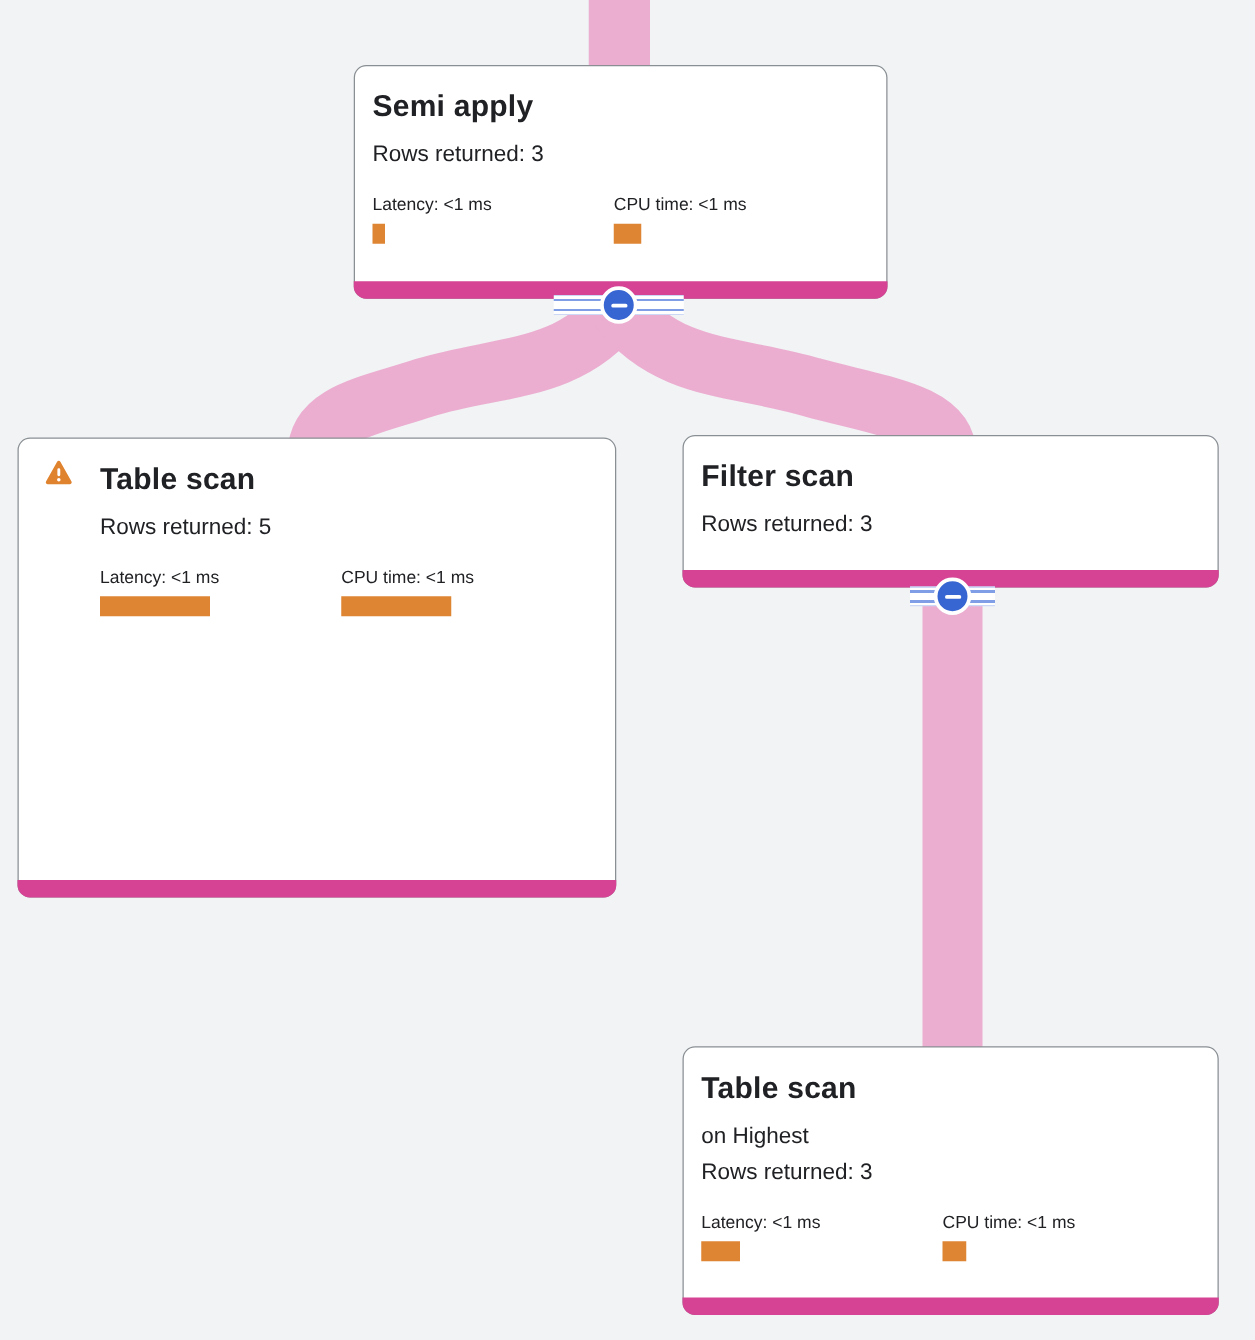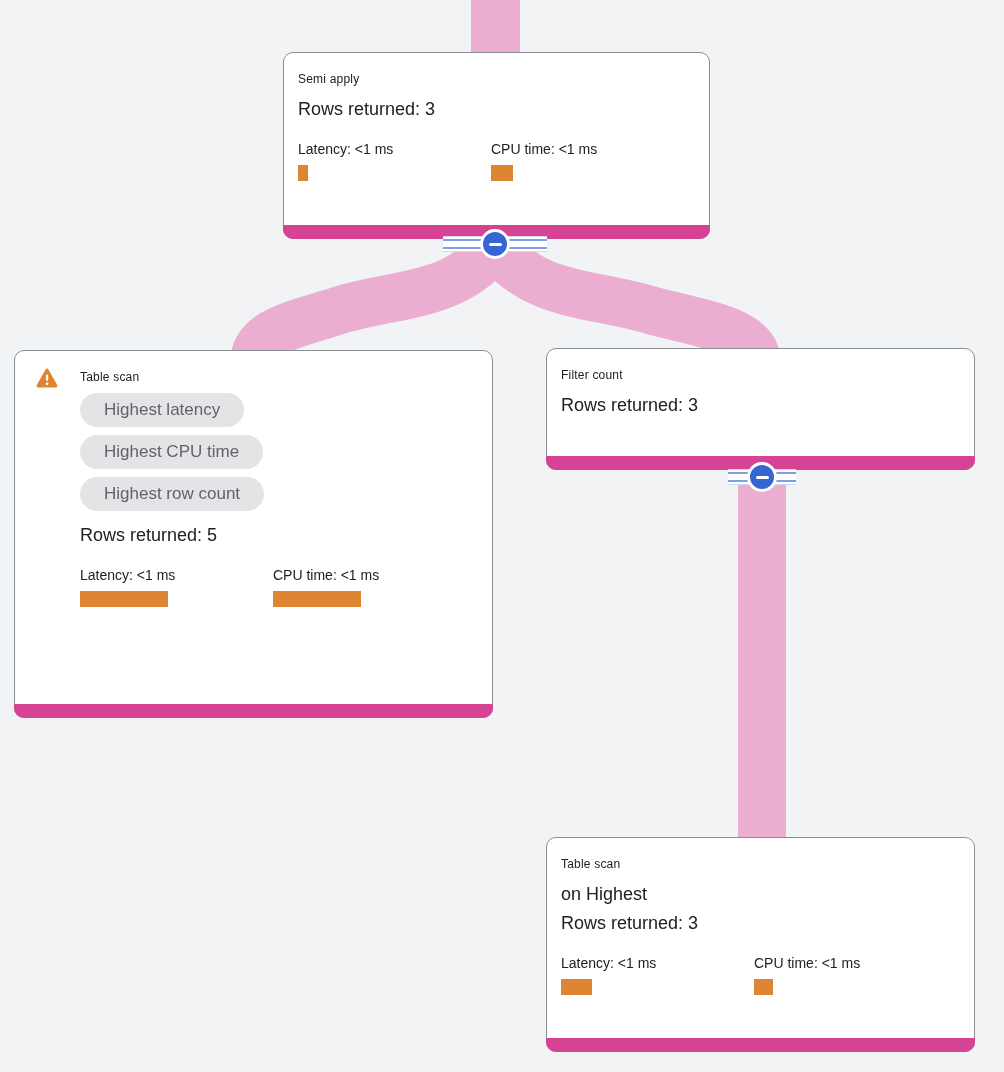--- a/index.html
+++ b/index.html
@@ -12,21 +12,21 @@
   body{font-family:"Liberation Sans",sans-serif;background:#fff}
   .canvas{position:relative;width:1004px;height:1072px;background:var(--background);overflow:hidden}
   .edges{position:absolute;left:0;top:0;z-index:0}
   .node{position:absolute;z-index:1;background:var(--card-bg);border:1px solid var(--card-border);
         border-radius:10px;color:var(--text-primary);cursor:pointer}
   .accent{position:absolute;left:-1px;right:-1px;bottom:-1px;height:14px;background:var(--accent-magenta);
           border-radius:0 0 10px 10px}
   .node-inner{padding:19px 14px 0 14px}
   .node.has-icon .node-inner{padding-left:65px}
   .warning{position:absolute;left:20px;top:16px}
-  .node-title{font-size:12px;font-weight:400;letter-spacing:.2px;margin-bottom:9px;color:var(--text-primary)}
+  .node-title{font-size:24px;font-weight:700;letter-spacing:.2px;margin-bottom:9px;color:var(--text-primary)}
   .node-line{font-size:18px;line-height:29px;color:var(--text-primary)}
   .muted{color:var(--text-muted)}
   .badges{margin:4px 0 2px}
   .badge{display:inline-block;background:var(--badge-bg);color:var(--badge-text);font-size:17px;
          line-height:34px;height:34px;padding:0 24px;border-radius:17px;margin-bottom:8px;white-space:nowrap}
   .metrics{display:flex;margin-top:15px}
   .metric{width:193px}
   .metric-label{font-size:14px;line-height:20px;color:var(--text-primary)}
   .metric-bar{height:16px;margin-top:6px;background:var(--bar-orange)}
   .collapse-wrap{position:absolute;z-index:2;height:32px}
@@ -78,43 +78,38 @@
   <div class="node has-icon" style="left:14px;top:350px;width:479px;height:368px">
     <span class="warning">
       <svg width="24" height="22" viewBox="0 0 24 22">
         <path d="M10.7 2.3 L1.8 18.1 a1.6 1.6 0 0 0 1.4 2.3 h17.6 a1.6 1.6 0 0 0 1.4 -2.3 L13.3 2.3 a1.5 1.5 0 0 0 -2.6 0 Z" fill="var(--warning-orange)"></path>
         <rect x="10.9" y="7.6" width="2.3" height="6.3" rx="1.1" fill="#fff"></rect>
         <circle cx="12.05" cy="16.8" r="1.4" fill="#fff"></circle>
       </svg>
     </span>
     <div class="node-inner">
       <div class="node-title">Table scan</div>
-      <div class="badges">
-        <div><span class="badge">Highest latency</span></div>
-        <div><span class="badge">Highest CPU time</span></div>
-        <div><span class="badge">Highest row count</span></div>
-      </div>
       <div class="node-line">Rows returned: 5</div>
       <div class="metrics">
         <div class="metric">
           <div class="metric-label">Latency: &lt;1 ms</div>
           <div class="metric-bar" style="width: 88px;"></div>
         </div>
         <div class="metric">
           <div class="metric-label">CPU time: &lt;1 ms</div>
           <div class="metric-bar" style="width: 88px;"></div>
         </div>
       </div>
     </div>
     <div class="accent"></div>
   </div>
 
   <div class="node" style="left:546px;top:348px;width:429px;height:122px">
     <div class="node-inner">
-      <div class="node-title">Filter count</div>
+      <div class="node-title">Filter scan</div>
       <div class="node-line">Rows returned: 3</div>
     </div>
     <div class="accent"></div>
   </div>
 
   <div class="collapse-wrap" style="left:728px;top:469px;width:68px">
     <div class="ribbon"></div>
     <button class="collapse-btn">
       <span class="minus"></span>
     </button>

